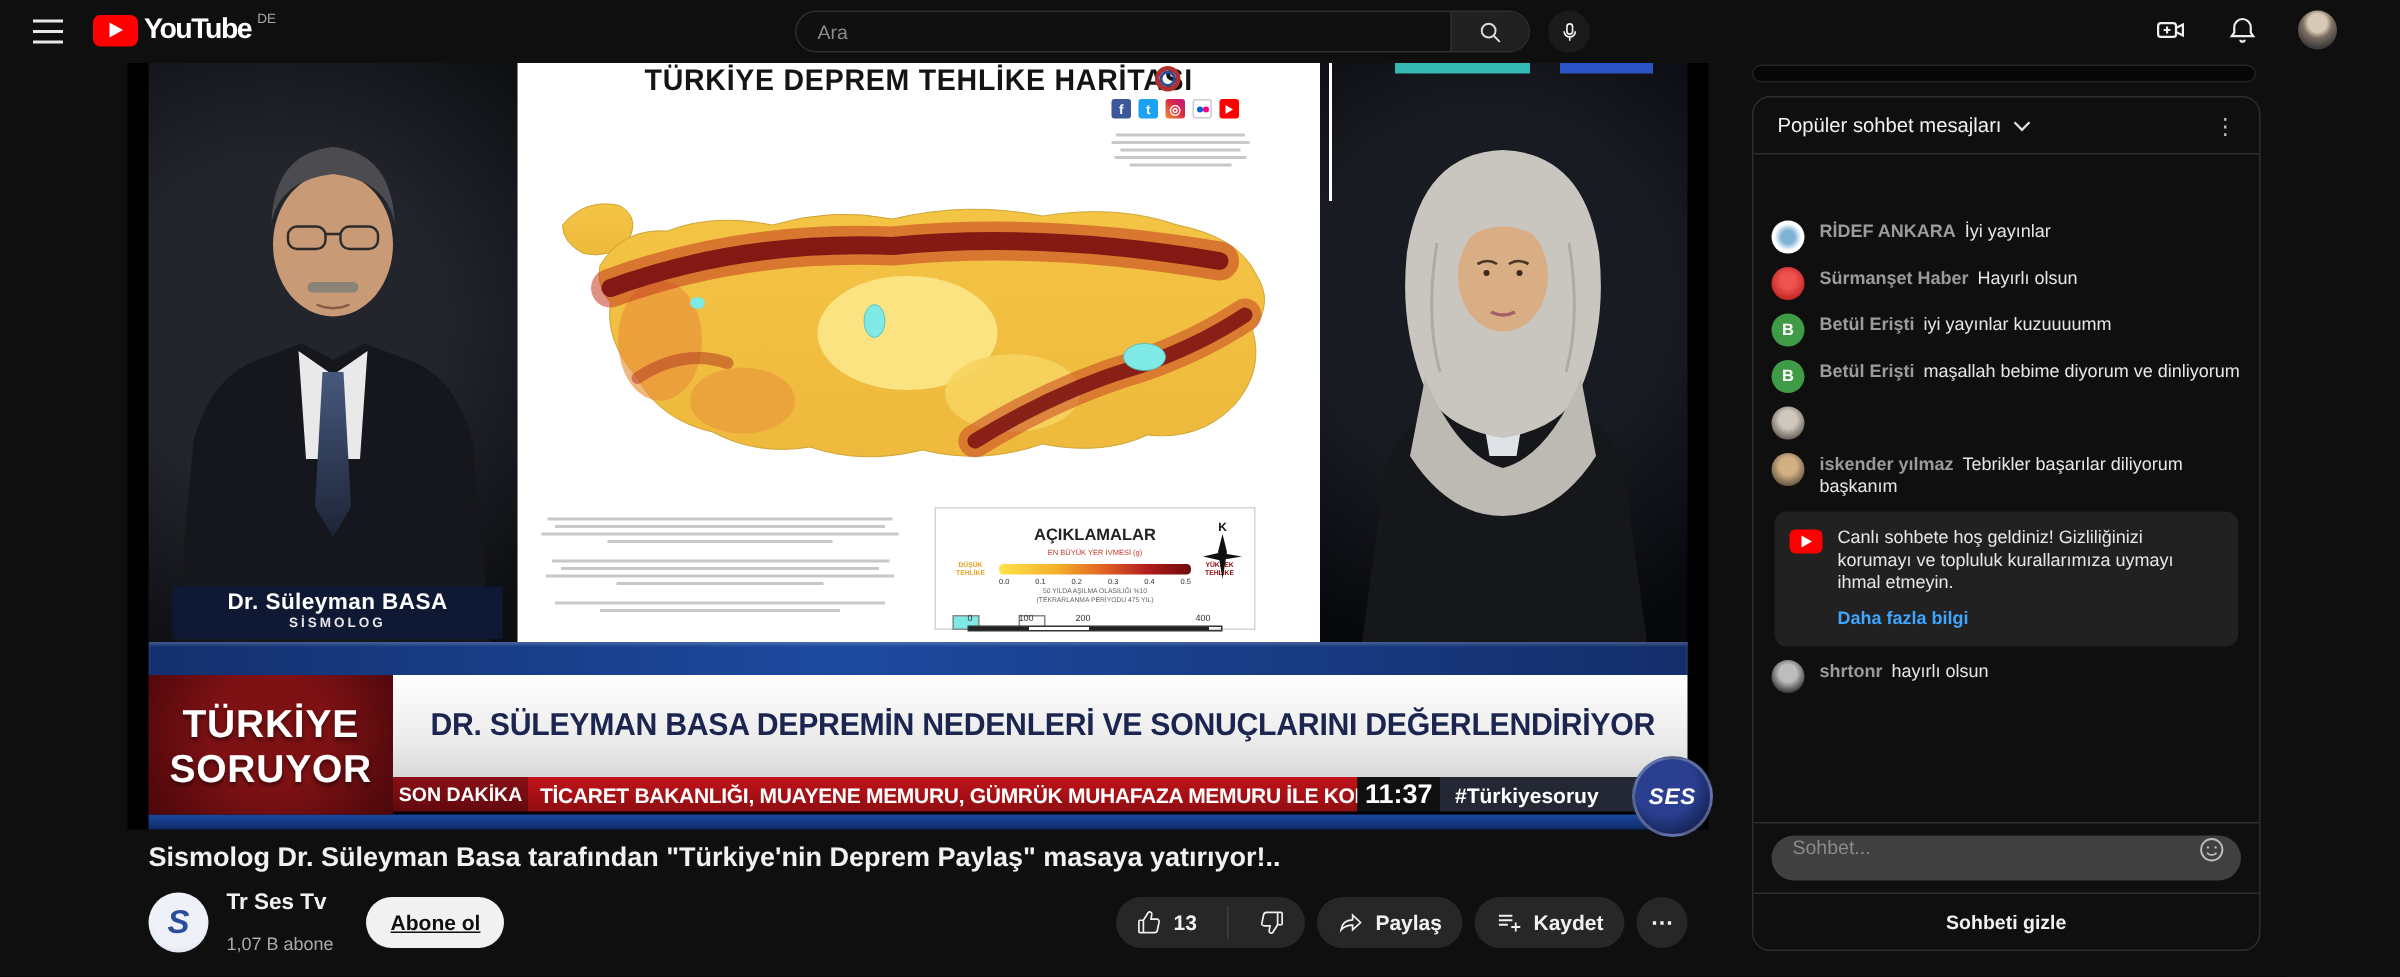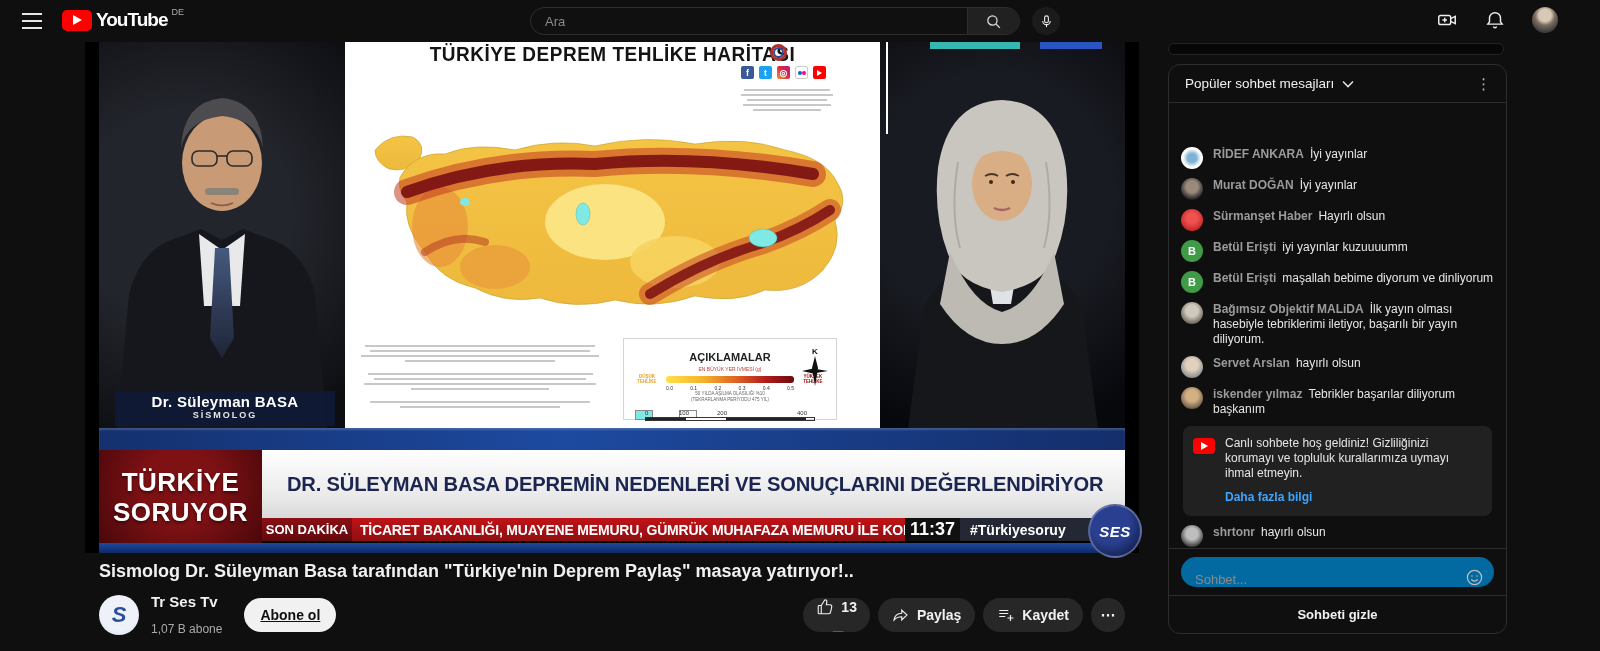--- a/index.html
+++ b/index.html
@@ -114,21 +114,21 @@
   .chavatar { width:40px; height:40px; border-radius:50%; background:radial-gradient(circle at 50% 45%, #eef2f8 0 60%, #c8d4ea); display:flex; align-items:center; justify-content:center; cursor:pointer; }
   .chavatar b { color:#2a4d9b; font-size:22px; font-style:italic; }
   .chmeta { margin-left:12px; cursor:pointer; }
   .chname { font-size:15px; font-weight:700; color:#f1f1f1; }
   .chsubs { font-size:12px; color:#aaa; margin-top:12px; }
   .subbtn { margin-left:22px; height:34px; padding:0 16px; border:none; border-radius:17px; background:#f1f1f1;
     color:#0f0f0f; font-size:14px; font-weight:600; cursor:pointer; font-family:inherit;text-decoration:underline; }
   .actions { margin-left:auto; display:flex; align-items:center; gap:8px; }
   .pill { height:34px; background:#272727; border:none; border-radius:17px; color:#f1f1f1; font-size:14px;
     font-weight:600; display:flex; align-items:center; padding:0 14px; gap:7px; cursor:pointer; font-family:inherit; }
-  .likepill { padding:0; overflow:hidden;flex-direction:column; }
+  .likepill { padding:0; overflow:hidden; }
   .likehalf { display:flex; align-items:center; gap:7px; padding:0 13px; height:100%; cursor:pointer; }
   .likediv { width:1px; height:22px; background:#3f3f3f; }
   .morebtn { width:34px; height:34px; border-radius:50%; background:#272727; border:none; color:#f1f1f1;
     font-size:15px; font-weight:700; cursor:pointer; display:flex; align-items:center; justify-content:center; }
 
   
   .chatstrip { position:absolute; left:1168px; top:43px; width:336px; height:12px; background:#070707;
     border:1px solid #242424; border-radius:8px; }
   .chat { position:absolute; left:1168px; top:64px; width:339px; height:570px; background:#0f0f0f;
     border:1px solid #2d2d2d; border-radius:12px; display:flex; flex-direction:column; overflow:hidden; }
@@ -143,21 +143,21 @@
   .avl { font-style:normal; font-size:11px; font-weight:700; color:#fff; }
   .mtxt { font-size:12px; line-height:15px; color:#e6e6e6; }
   .mauthor { color:#9b9b9b; font-weight:700; margin-right:6px; }
   .welcome { background:#212121; border-radius:8px; margin:2px 2px 9px 2px; padding:10px 12px 12px 10px; display:flex; }
   .w-ic { width:22px; height:16px; background:#f00; border-radius:4px; flex:none; margin:2px 10px 0 0; position:relative; }
   .w-ic:before { content:""; position:absolute; left:8px; top:4px; border-left:7px solid #fff;
     border-top:4px solid transparent; border-bottom:4px solid transparent; }
   .w-txt { font-size:12px; line-height:15px; color:#e6e6e6; }
   .w-link { margin-top:9px; font-size:12px; font-weight:600; color:#3ea6ff; cursor:pointer; }
   .chat-input { flex:none; border-top:1px solid #2d2d2d; padding:8px 12px; }
-  .inpill { height:30px; border-radius:15px; background:#0369a1; display:flex; align-items:flex-end; padding:0 10px 0 14px; }
+  .inpill { height:30px; border-radius:15px; background:#404040; display:flex; align-items:flex-start; padding:0 10px 0 14px; }
   .inpill input { flex:1; background:transparent; border:none; outline:none; color:#eee; font-size:13px; }
   .inpill input::placeholder { color:#8a8a8a; }
   .chat-f { flex:none; border-top:1px solid #2d2d2d; height:38px; display:flex; align-items:center;
     justify-content:center; font-size:13px; font-weight:700; color:#f1f1f1; cursor:pointer; }
   svg.ic { display:block; }
 </style>
 </head>
 <body>
 
 <div class="masthead">
@@ -431,26 +431,20 @@
   </div>
   <div class="chat-list">
 
     <div class="msg">
       <span class="av" style="background: radial-gradient(circle, rgb(127, 179, 213) 0px, rgb(127, 179, 213) 28%, rgb(255, 255, 255) 58%);">
           <i class="avl" style="color: rgb(255, 255, 255);"></i>
         </span>
       <div class="mtxt"><span class="mauthor">RİDEF ANKARA</span><span>İyi yayınlar</span></div>
     </div>
     <div class="msg">
-      <span class="av" style="background: radial-gradient(circle at 50% 40%, rgb(154, 138, 122) 0px, rgb(154, 138, 122) 34%, rgb(31, 33, 36) 74%);">
-          <i class="avl" style="color: rgb(255, 255, 255);"></i>
-        </span>
-      <div class="mtxt"><span class="mauthor">Murat DOĞAN</span><span>İyi yayınlar</span></div>
-    </div>
-    <div class="msg">
       <span class="av" style="background: radial-gradient(circle at 50% 42%, rgb(239, 83, 80) 0px, rgb(239, 83, 80) 30%, rgb(198, 40, 40) 72%);">
           <i class="avl" style="color: rgb(255, 255, 255);"></i>
         </span>
       <div class="mtxt"><span class="mauthor">Sürmanşet Haber</span><span>Hayırlı olsun</span></div>
     </div>
     <div class="msg">
       <span class="av" style="background: rgb(63, 155, 70);">
           <i class="avl" style="color: rgb(255, 255, 255);">B</i>
         </span>
       <div class="mtxt"><span class="mauthor">Betül Erişti</span><span>iyi yayınlar kuzuuuumm</span></div>
@@ -458,27 +452,20 @@
     <div class="msg">
       <span class="av" style="background: rgb(63, 155, 70);">
           <i class="avl" style="color: rgb(255, 255, 255);">B</i>
         </span>
       <div class="mtxt"><span class="mauthor">Betül Erişti</span><span>maşallah bebime diyorum ve dinliyorum</span></div>
     </div>
     <div class="msg">
       <span class="av" style="background: radial-gradient(circle at 50% 40%, rgb(207, 200, 189) 0px, rgb(207, 200, 189) 34%, rgb(110, 103, 94) 74%);">
           <i class="avl" style="color: rgb(255, 255, 255);"></i>
         </span>
-      <div class="mtxt"><span class="mauthor">Bağımsız Objektif MALiDA</span><span>İlk yayın olması hasebiyle tebriklerimi iletiyor, başarılı bir yayın diliyorum.</span></div>
-    </div>
-    <div class="msg">
-      <span class="av" style="background: radial-gradient(circle at 50% 40%, rgb(224, 208, 189) 0px, rgb(224, 208, 189) 34%, rgb(141, 141, 141) 74%);">
-          <i class="avl" style="color: rgb(255, 255, 255);"></i>
-        </span>
-      <div class="mtxt"><span class="mauthor">Servet Arslan</span><span>hayırlı olsun</span></div>
     </div>
     <div class="msg">
       <span class="av" style="background: radial-gradient(circle at 50% 40%, rgb(211, 176, 132) 0px, rgb(211, 176, 132) 34%, rgb(110, 92, 74) 74%);">
           <i class="avl" style="color: rgb(255, 255, 255);"></i>
         </span>
       <div class="mtxt"><span class="mauthor">iskender yılmaz</span><span>Tebrikler başarılar diliyorum başkanım</span></div>
     </div>
 
     <div class="welcome">
       <span class="w-ic"></span>

